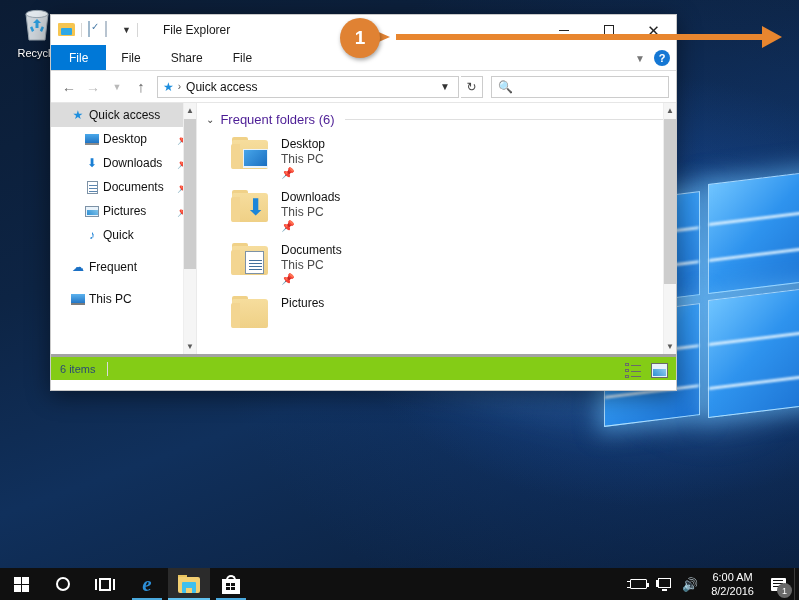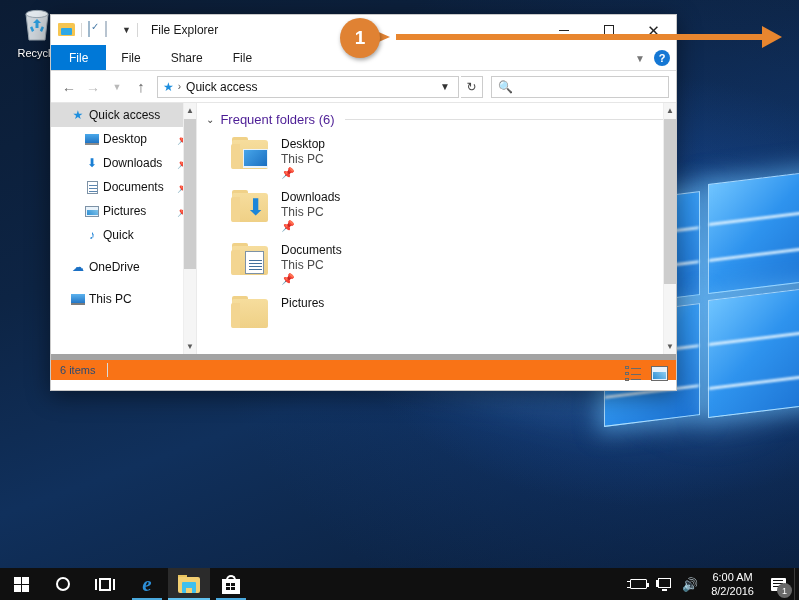--- a/index.html
+++ b/index.html
@@ -79,21 +79,21 @@
     background: #2ea8e6; border-radius: 1px;
   }
   .ic-props {
     width: 13px; height: 15px; border: 1px solid #9fb8cc; background: #eef4f9; position: relative;
   }
   .ic-props::after {
     content: "✓"; position: absolute; left: 2px; top: -1px; font-size: 10px; color: #4a7ca8;
   }
   .ic-newfolder { width: 11px; height: 14px; background: #e4eaf1; border: 1px solid #b8c4d0; }
   .qat-chev { font-size: 9px; color: #333; margin-left: 3px; }
-  #window-title { margin-left: 7px; font-size: 12px; color: #1a1a1a; }
+  #window-title { margin-left: 19px; font-size: 12px; color: #1a1a1a; }
 
   #window-controls { position: absolute; right: 0; top: 0; display: flex; height: 30px; }
   .wc {
     width: 45px; height: 30px; display: flex; align-items: center; justify-content: center;
     color: #222;
   }
   .wc .min { width: 10px; height: 1px; background: #222; }
   .wc .max { width: 10px; height: 10px; border: 1px solid #222; }
   .wc .cls { font-size: 15px; line-height: 1; font-weight: 300; }
 
@@ -204,22 +204,22 @@
   .emb-doc { width: 19px; height: 23px; background: #fff; border: 1px solid #7d92a6; position: relative; }
   .emb-doc::after { content:""; position:absolute; left:3px; top:8px; width:13px; height:1px;
                     background:#43709c; box-shadow: 0 3px 0 #43709c, 0 6px 0 #43709c, 0 9px 0 #43709c; }
   .fi-text { padding-left: 7px; padding-top: 1px; }
   .fi-name { font-size: 12px; color: #111; line-height: 15px; }
   .fi-sub { font-size: 12px; color: #4a4a4a; line-height: 15px; }
   .fi-pin { font-size: 11px; color: #9a9a9a; line-height: 13px; }
 
   
   #status-bar {
-    height: 26px; border-top: 6px solid #a3a3a3; display: flex; align-items: center;
-    padding: 0 7px 0 9px; background: #f97316; position: relative;
+    height: 26px; border-top: 3px solid #a3a3a3; display: flex; align-items: center;
+    padding: 0 7px 0 9px; background: #84cc16; position: relative;
   }
   #status-count { font-size: 11px; color: #2b4a73; }
   #status-div { width: 1px; height: 14px; background: #dadada; margin-left: 12px; }
   #view-buttons { position: absolute; right: 8px; top: 0; height: 26px; display: flex; align-items: center; gap: 9px; }
   .vb { width: 17px; height: 15px; position: relative; }
   .vb-details { border: 0; }
   .vb-details .c { position: absolute; left: 0; width: 4px; height: 3px; border: 1px solid #6a6a6a; }
   .vb-details .l { position: absolute; left: 6px; height: 1px; background: #6a6a6a; }
   .vb-icons { border: 1px solid #6a6a6a; background: #e9f2fa; }
   .vb-icons::after { content:""; position:absolute; left:1px; bottom:1px; right:1px; height:7px;
@@ -437,21 +437,21 @@
           </span>
         <span class="ni-label">Pictures</span>
         <span class="ni-pin">📌</span>
       </div>
       <div class="nav-item lvl1">
         <span class="ni-icon gl-music">♪</span>
         <span class="ni-label">Quick</span>
       </div>
       <div class="nav-item lvl0" style="margin-top:8px">
         <span class="ni-icon gl-cloud">☁</span>
-        <span class="ni-label">OneDrive</span>
+        <span class="ni-label">Frequent</span>
       </div>
       <div class="nav-item lvl0" style="margin-top:8px">
         <span class="ni-icon">
             <span class="gl-pc"></span>
           </span>
         <span class="ni-label">This PC</span>
       </div>
 
       <div class="vscroll">
         <div class="arr">▲</div>

